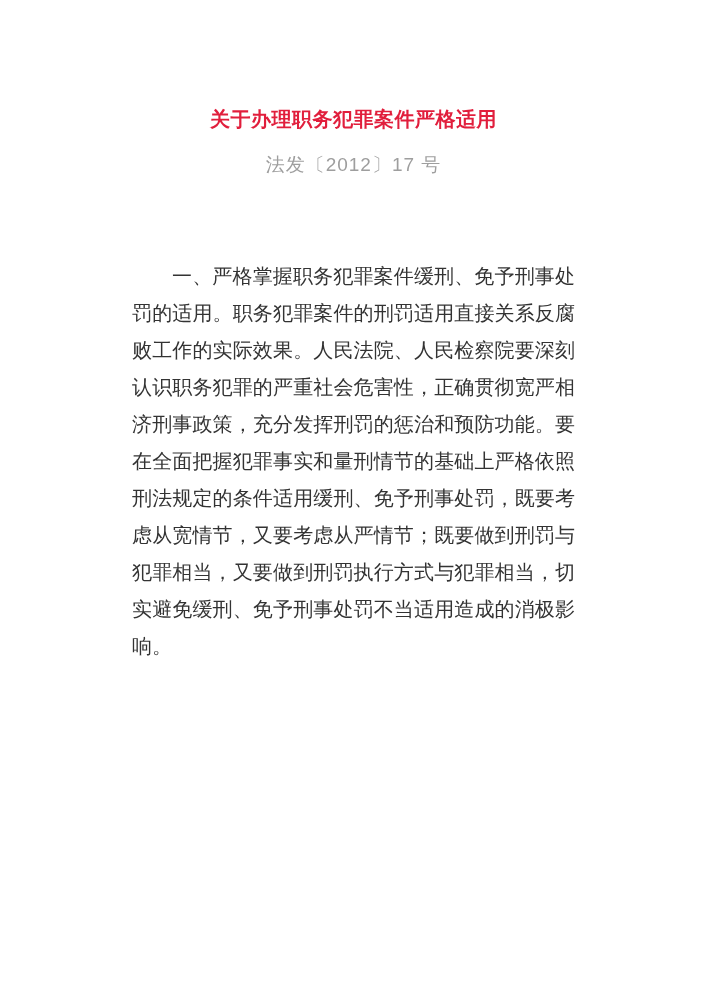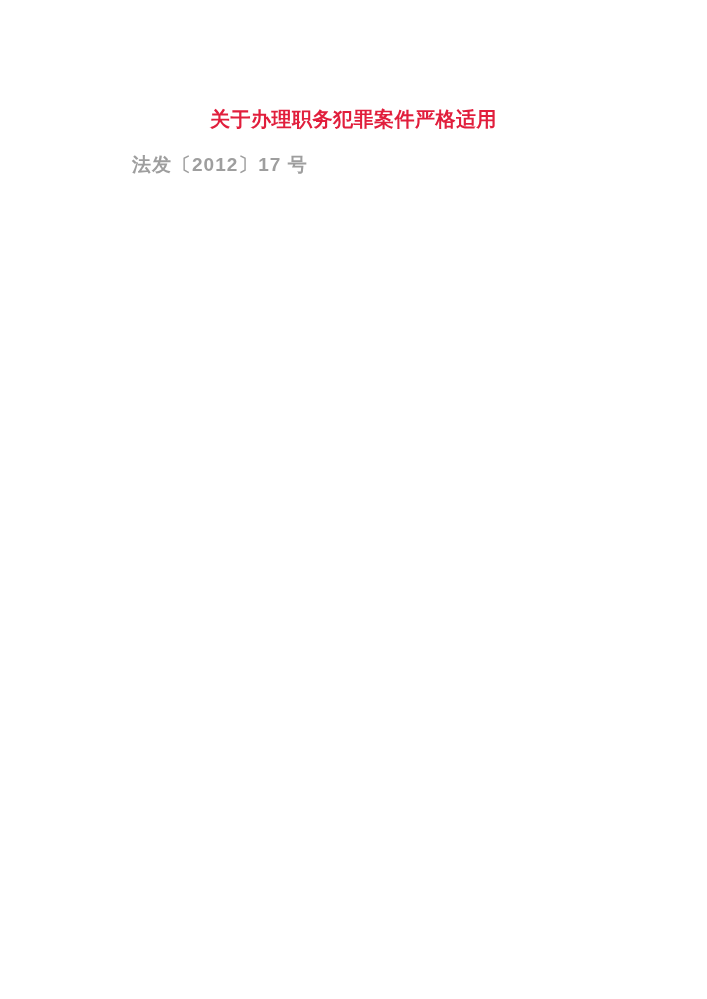--- a/index.html
+++ b/index.html
@@ -33,23 +33,24 @@
     letter-spacing: 0.5px;
   }
   .doc-title.line1 {
     margin-top: 94px;
   }
   .doc-title.line2 {
     margin-top: 29px;
   }
   .doc-number {
     margin-top: 20px;
+    text-align: center;
     font-size: 19px;
     line-height: 26px;
-    font-weight: bold;
+    font-weight: normal;
     color: var(--docnum-gray);
     letter-spacing: 1px;
   }
   .doc-body {
     margin-top: 80px;
   }
   .doc-body p {
     margin: 0 0 17px 0;
     font-size: 20px;
     line-height: 37px;
@@ -62,14 +63,15 @@
     margin-bottom: 0;
   }
 </style>
 </head>
 <body>
 
 <div class="page">
   <div class="doc-title line1">关于办理职务犯罪案件严格适用</div>
   <div class="doc-number">法发〔2012〕17 号</div>
   <div class="doc-body">
+    <p>一、严格掌握职务犯罪案件缓刑、免予刑事处罚的适用。职务犯罪案件的刑罚适用直接关系反腐败工作的实际效果。人民法院、人民检察院要深刻认识职务犯罪的严重社会危害性，正确贯彻宽严相济刑事政策，充分发挥刑罚的惩治和预防功能。要在全面把握犯罪事实和量刑情节的基础上严格依照刑法规定的条件适用缓刑、免予刑事处罚，既要考虑从宽情节，又要考虑从严情节；既要做到刑罚与犯罪相当，又要做到刑罚执行方式与犯罪相当，切实避免缓刑、免予刑事处罚不当适用造成的消极影响。</p>
   </div>
 </div>
 
 </body></html>

